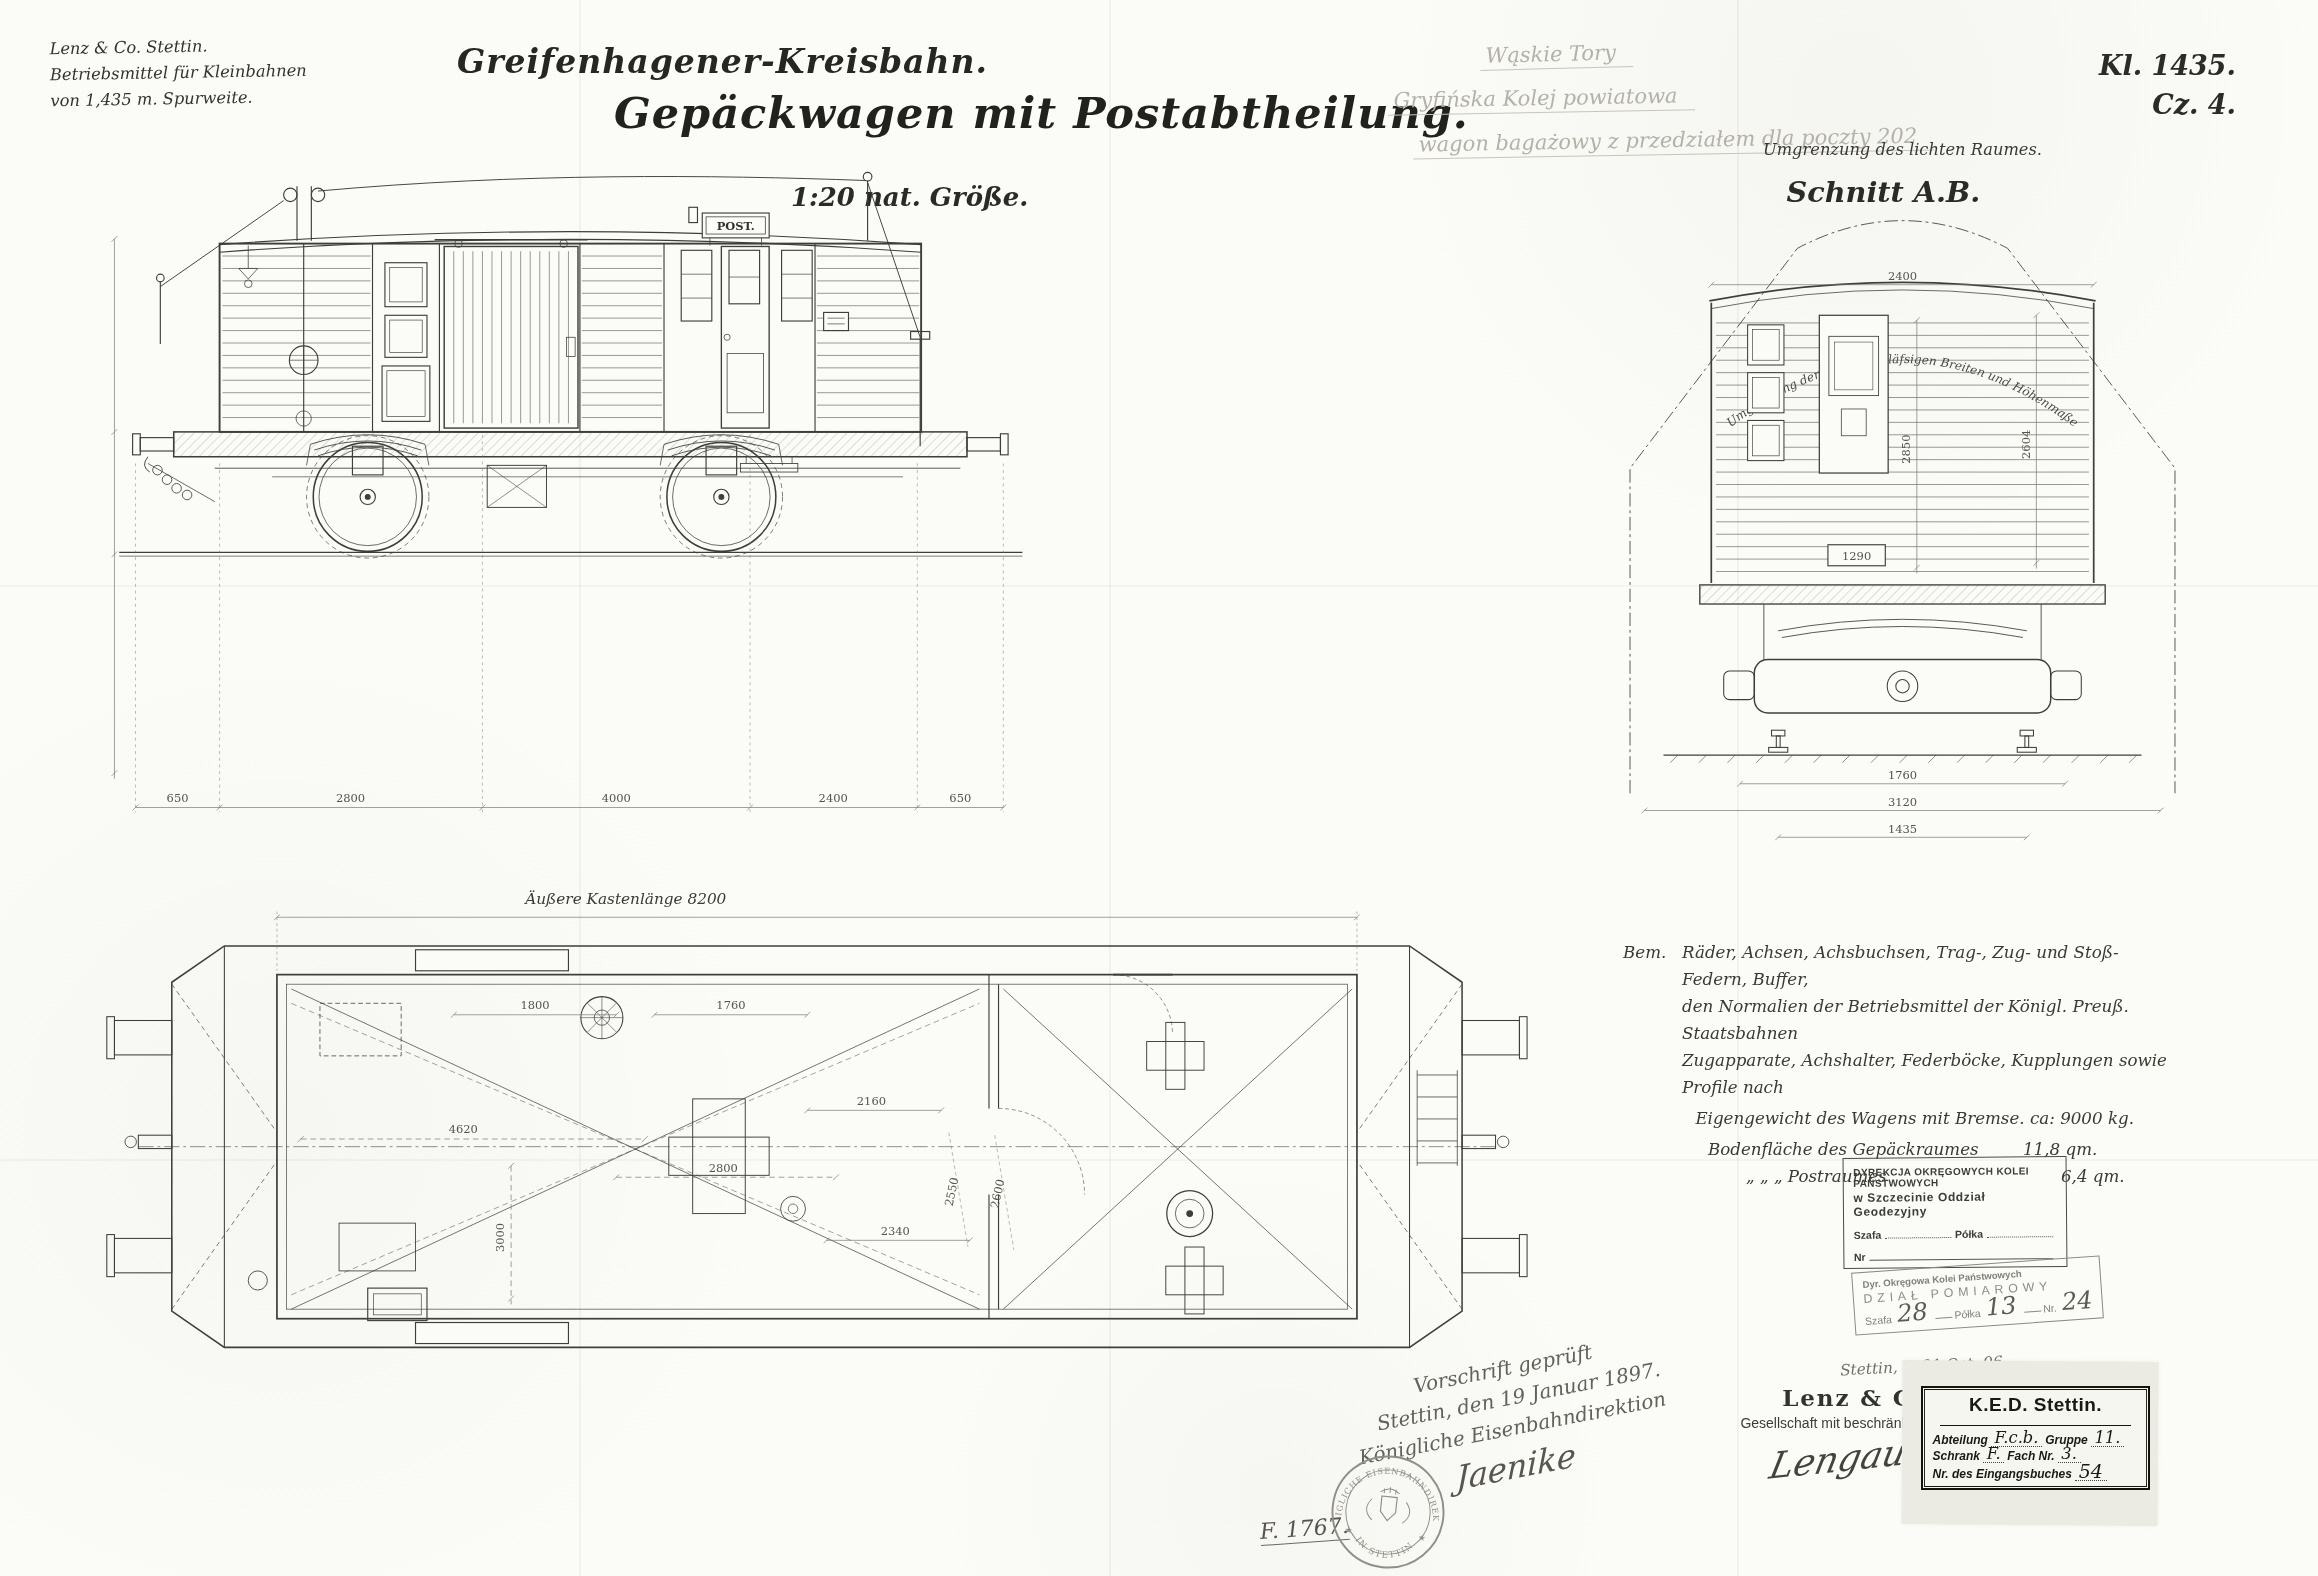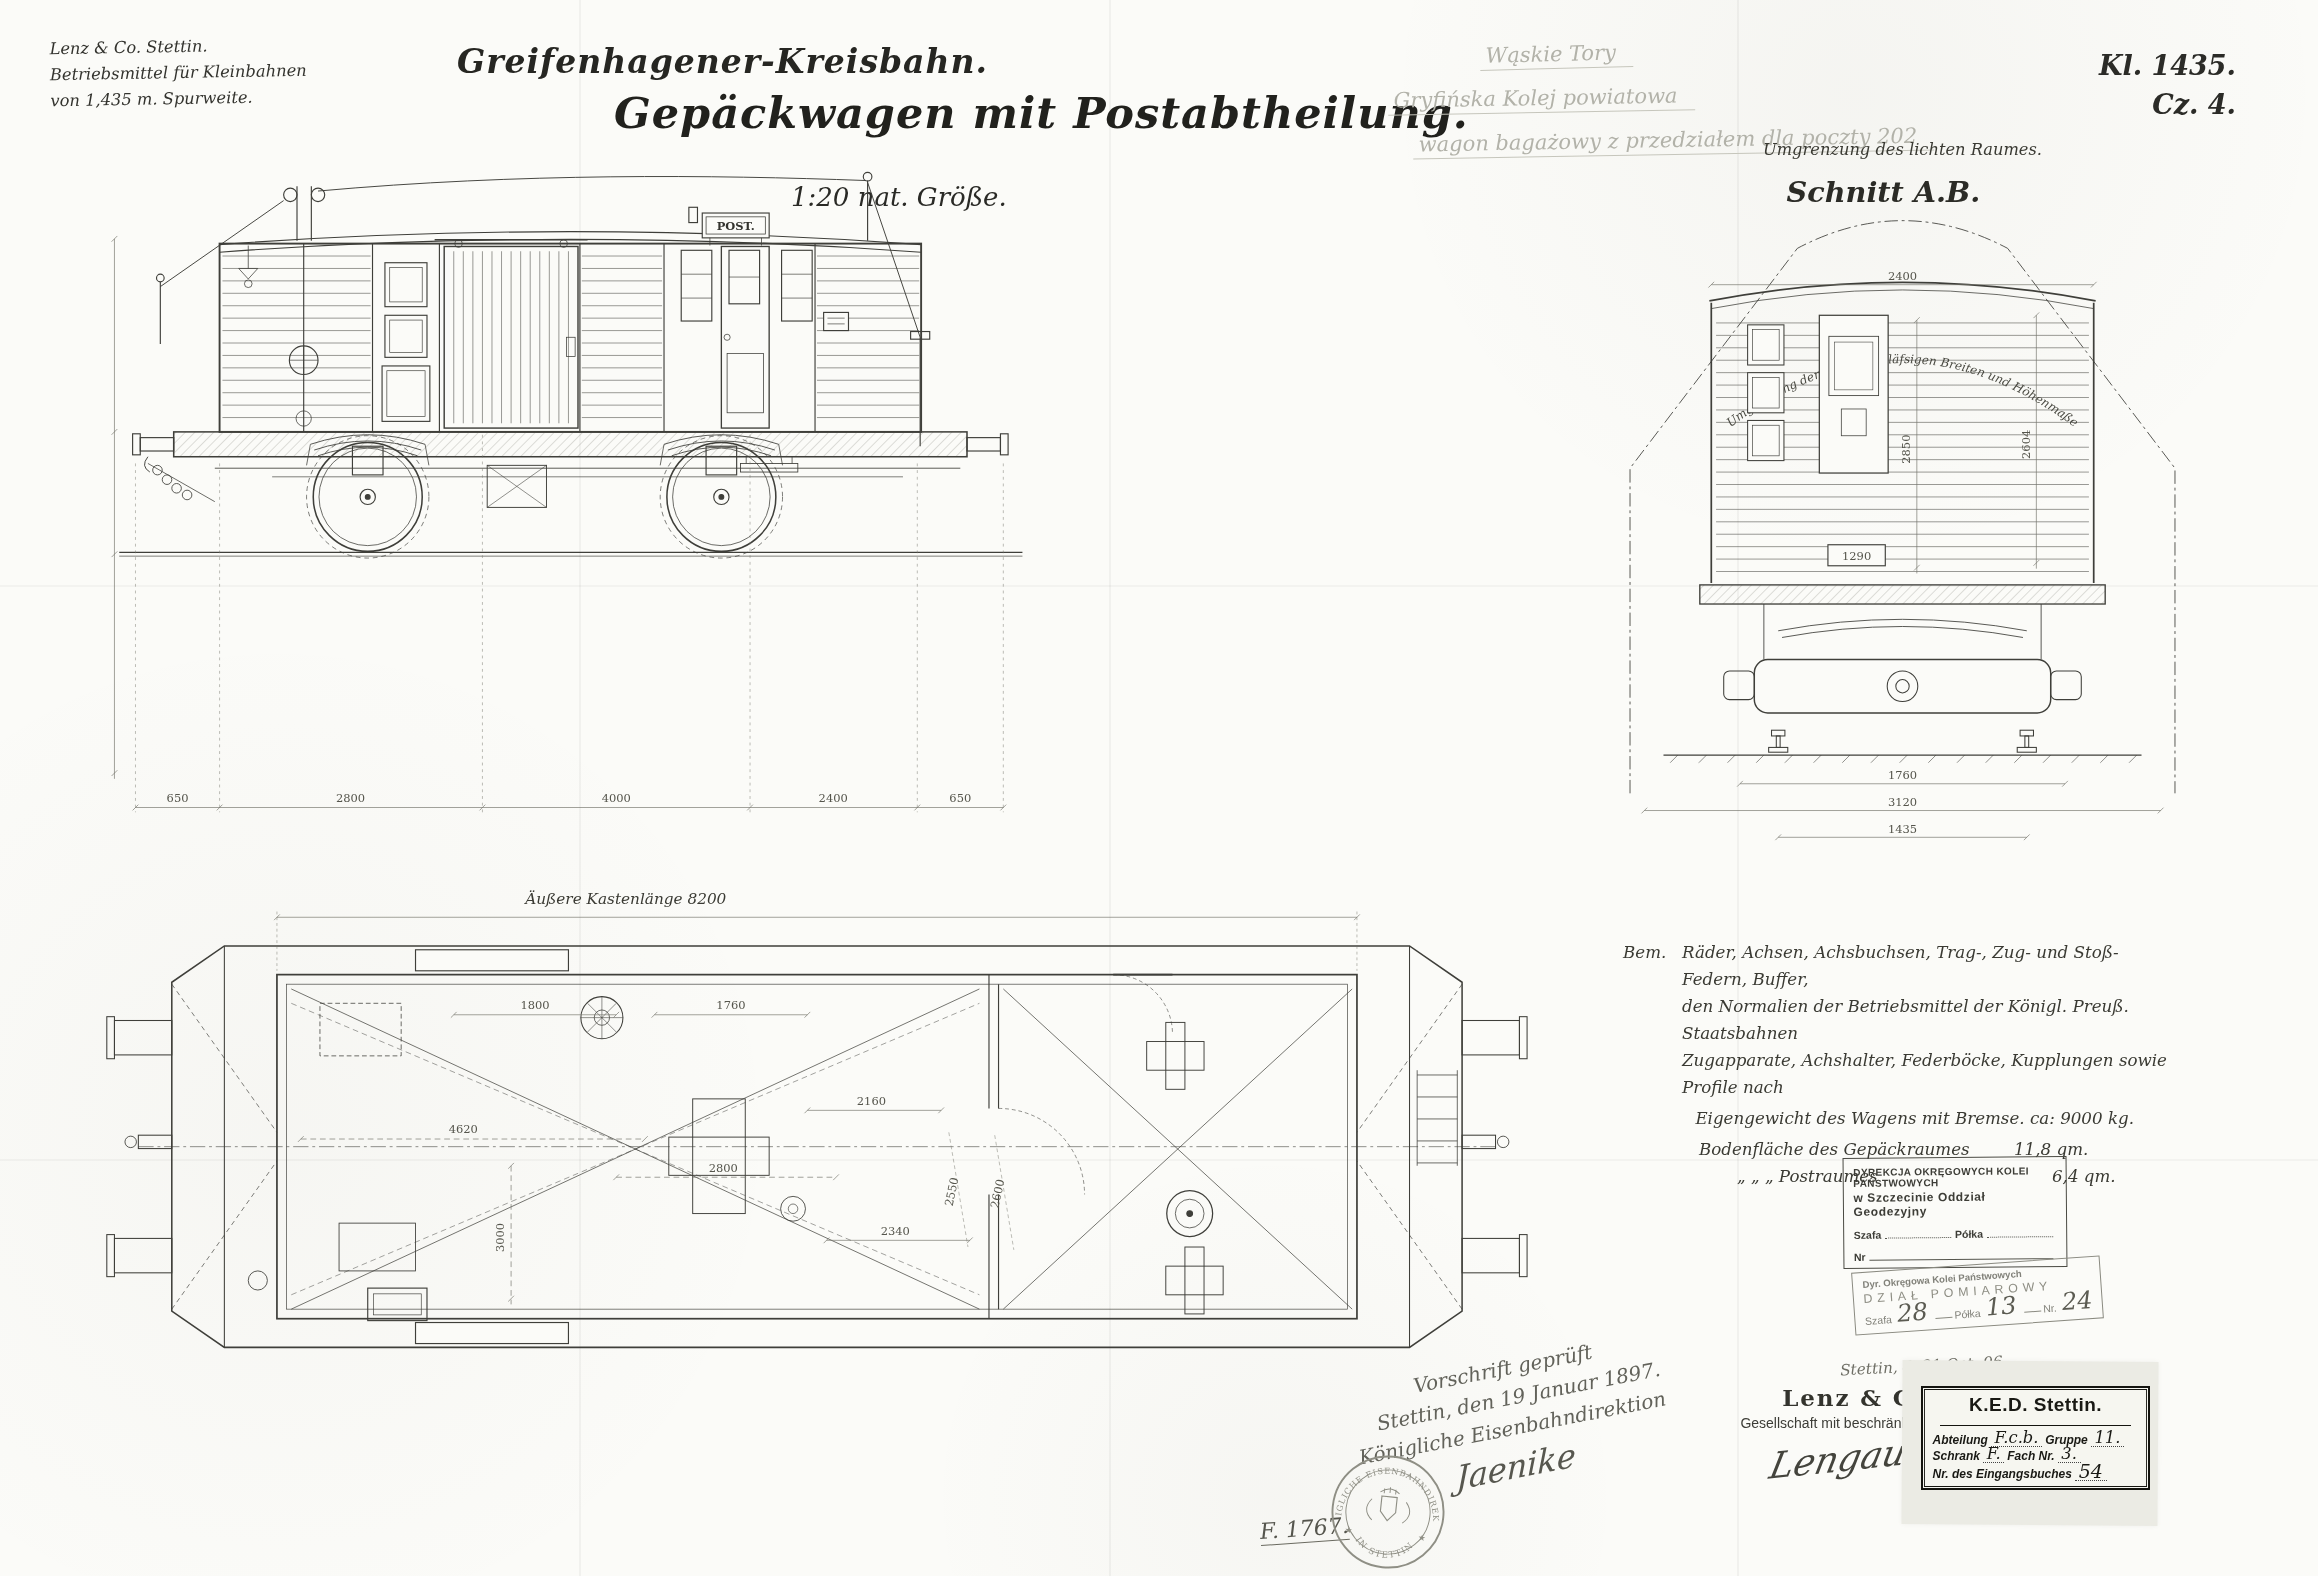--- a/index.html
+++ b/index.html
@@ -13,28 +13,28 @@
     font-family:"DejaVu Serif", serif;color:#2e2e2a;
   }
   .abs{position:absolute;}
   .crease-v{position:absolute;top:0;bottom:0;width:1.9px;background:rgba(60,60,50,0.05);}
   .crease-h{position:absolute;left:0;right:0;height:1.9px;background:rgba(60,60,50,0.04);}
   .script{font-family:"DejaVu Serif",serif;font-style:italic;}
   .sans{font-family:"Liberation Sans",sans-serif;}
   .company{left:50px;top:34px;font-size:16.3px;line-height:1.6;transform:rotate(-1deg);color:#33332e;}
   .railway{left:457px;top:42px;font-size:33px;font-weight:bold;letter-spacing:1px;color:#262622;}
   .maintitle{left:614px;top:88px;font-size:43px;font-weight:bold;letter-spacing:1px;color:#21211d;}
-  .scale{left:791px;top:182px;font-size:26px;font-weight:normal;color:#2a2a26;}
+  .scale{left:791px;top:182px;font-size:26px;font-weight:bold;color:#2a2a26;}
   .codes{left:2026px;top:46px;width:210px;text-align:right;font-size:27px;font-weight:bold;line-height:1.45;color:#2b2b27;}
   .pencil{color:#b2b2a9;font-size:21px;line-height:1.0;}
   .pencil .u{border-bottom:1px solid #c6c6bc;padding:0 17px 2.9px 5.7px;display:inline-block;}
   .notes{left:1623px;top:939px;width:550px;font-size:16.7px;line-height:1.62;color:#3a3a33;}
   .notes .bem{position:absolute;left:0;top:0;}
   .notes .body{margin-left:59px;}
-  .notes .row{display:flex;margin-left:17px;}
+  .notes .row{display:flex;margin-left:26px;}
   .notes .row .lbl{width:315px;}
   .stamp1{left:1843px;top:1157px;width:203px;padding:7.6px 9.6px 5.7px;border:1.9px solid #4a4a43;color:#3d3d37;transform:rotate(-0.5deg);}
   .stamp1 .l1{font-size:10px;font-weight:bold;letter-spacing:0.4px;}
   .stamp1 .l2{font-size:12px;font-weight:bold;margin-top:2.9px;letter-spacing:0.6px;}
   .stamp1 .frow{display:flex;align-items:flex-end;font-size:10.5px;font-weight:bold;margin-top:9.6px;}
   .stamp1 .dots{flex:1;border-bottom:1px dotted #55554d;margin:0 3.8px 1.9px;}
   .stamp2{left:1853px;top:1264px;width:228px;padding:5.7px 9.6px 7.6px;border:1.9px solid #8a8a80;color:#82827a;transform:rotate(-4deg);}
   .stamp2 .l1{font-size:9.6px;font-weight:bold;}
   .stamp2 .l2{font-size:12.4px;letter-spacing:4.8px;margin-top:1.9px;color:#8e8e84;}
   .stamp2 .frow{display:flex;align-items:flex-end;font-size:10.5px;margin-top:1.9px;}

